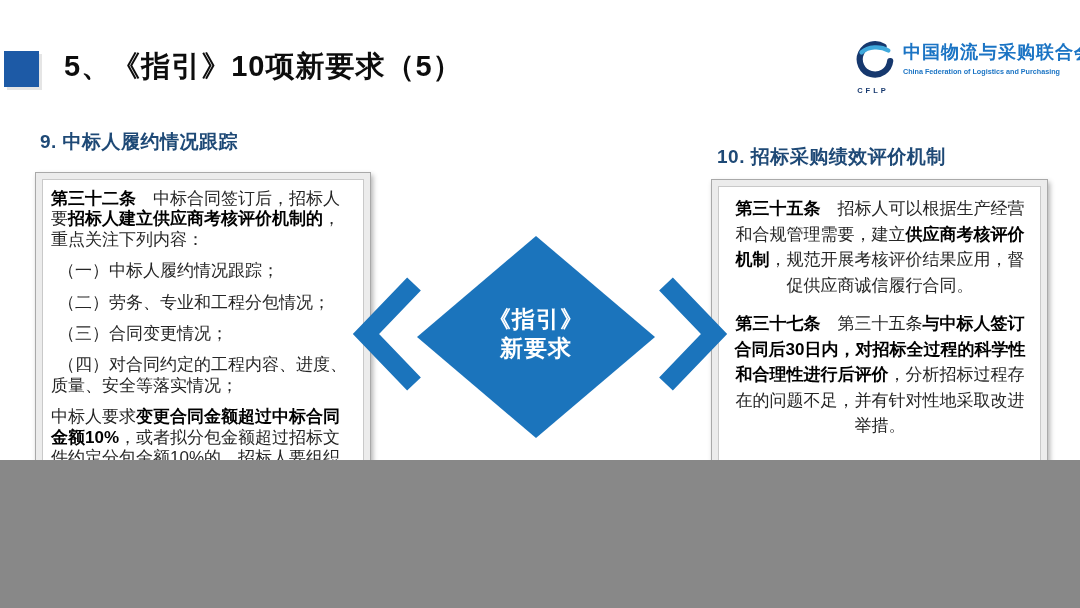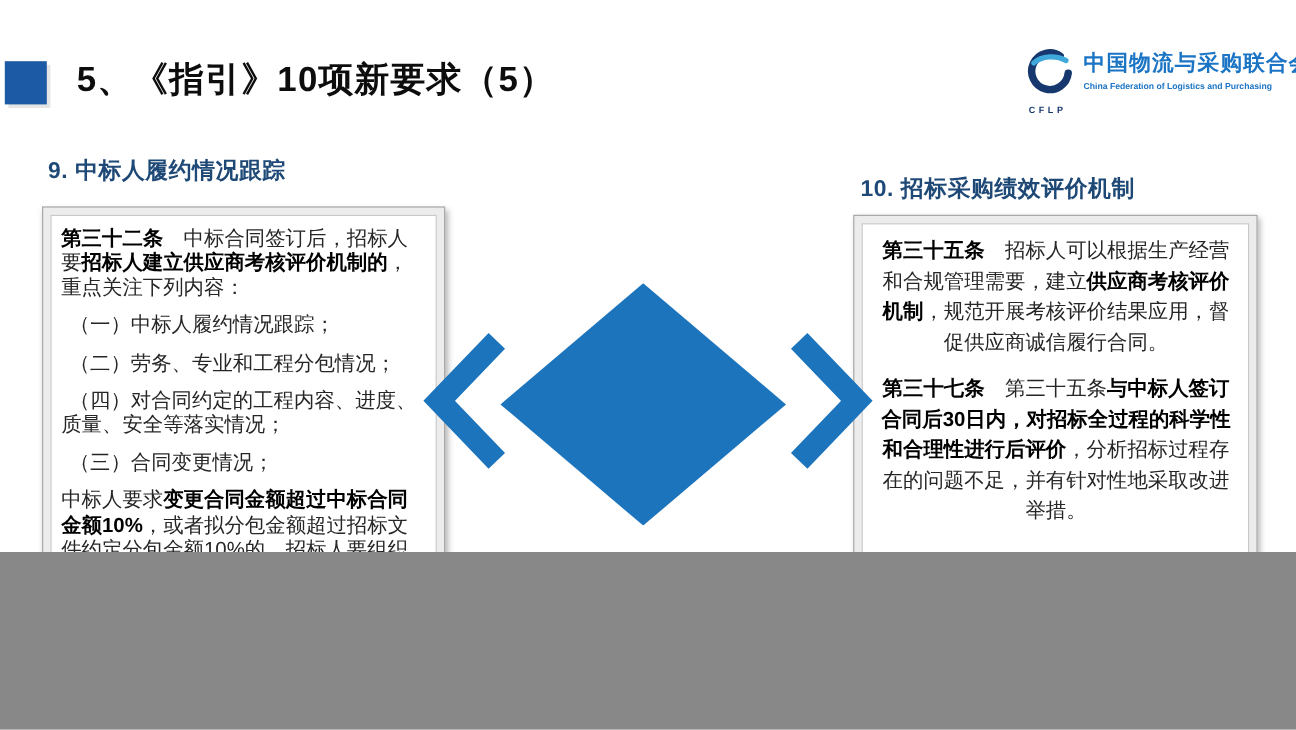--- a/index.html
+++ b/index.html
@@ -83,38 +83,42 @@
   </div>
 
   <h2 class="sec-head left">9. 中标人履约情况跟踪</h2>
   <h2 class="sec-head right">10. 招标采购绩效评价机制</h2>
 
   <div class="panel panel-left">
     <div class="panel-inner rich">
         <p><b>第三十二条　</b><span>中标合同签订后，招标人要</span><b>招标人建立供应商考核评价机制的</b><span>，重点关注下列内容：</span></p>
         <p class="indent"><span>（一）中标人履约情况跟踪；</span></p>
         <p class="indent"><span>（二）劳务、专业和工程分包情况；</span></p>
+        <p class="indent"><span>（三）合同变更情况；</span></p>
         <p class="indent"><span>（四）对合同约定的工程内容、进度、质量、安全等落实情况；</span></p>
-        <p class="indent"><span>（三）合同变更情况；</span></p>
         <p><span>中标人要求</span><b>变更合同金额超过中标合同金额10%</b><span>，或者拟分包金额超过招标文件约定分包金额10%的，招标人要组织力量对履约情况进行全面审核，充分研究论证合同变更的必要性和合规性。</span></p>
       </div>
   </div>
 
   <div class="panel panel-right">
     <div class="panel-inner rich rich-right">
         <p><b>第三十五条　</b><span>招标人可以根据生产经营和合规管理需要，建立</span><b>供应商考核评价机制</b><span>，规范开展考核评价结果应用，督促供应商诚信履行合同。</span></p>
         <p><b>第三十七条　</b><span>第三十五条</span><b>与中标人签订合同后30日内，对招标全过程的科学性和合理性进行后评价</b><span>，分析招标过程存在的问题不足，并有针对性地采取改进举措。</span></p>
       </div>
   </div>
 
   <svg class="chevron chevron-left" viewBox="0 0 76 114">
     <polyline points="63,7 15,57 63,107"></polyline>
   </svg>
 
   <svg class="diamond" viewBox="0 0 238 202">
     <polygon points="119,0 238,101 119,202 0,101"></polygon>
   </svg>
+  <div class="diamond-label">
+    <div>《指引》</div>
+    <div>新要求</div>
+  </div>
 
   <svg class="chevron chevron-right" viewBox="0 0 76 114">
     <polyline points="13,7 61,57 13,107"></polyline>
   </svg>
 
 </div>
 
 </body></html>

